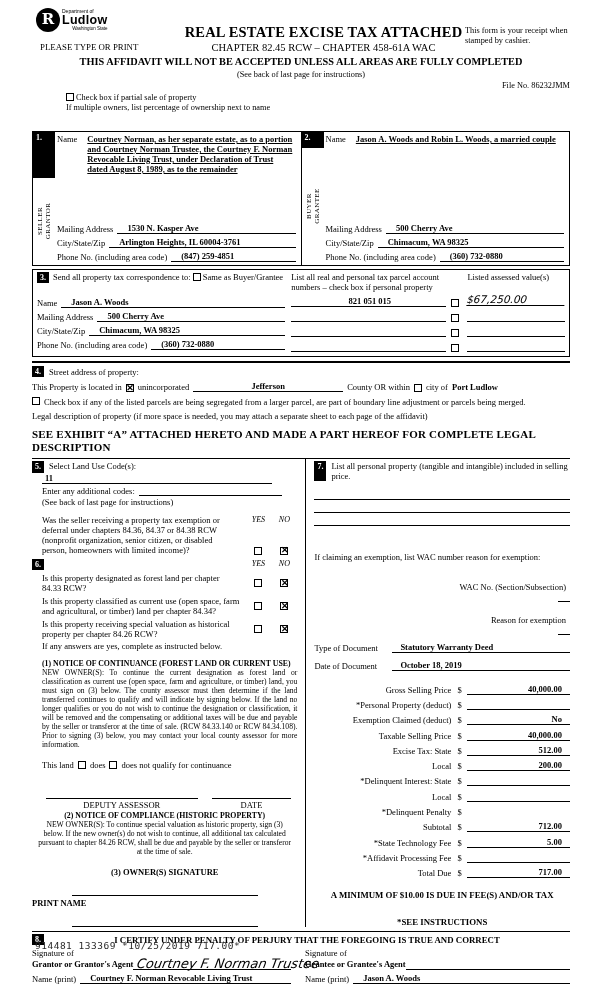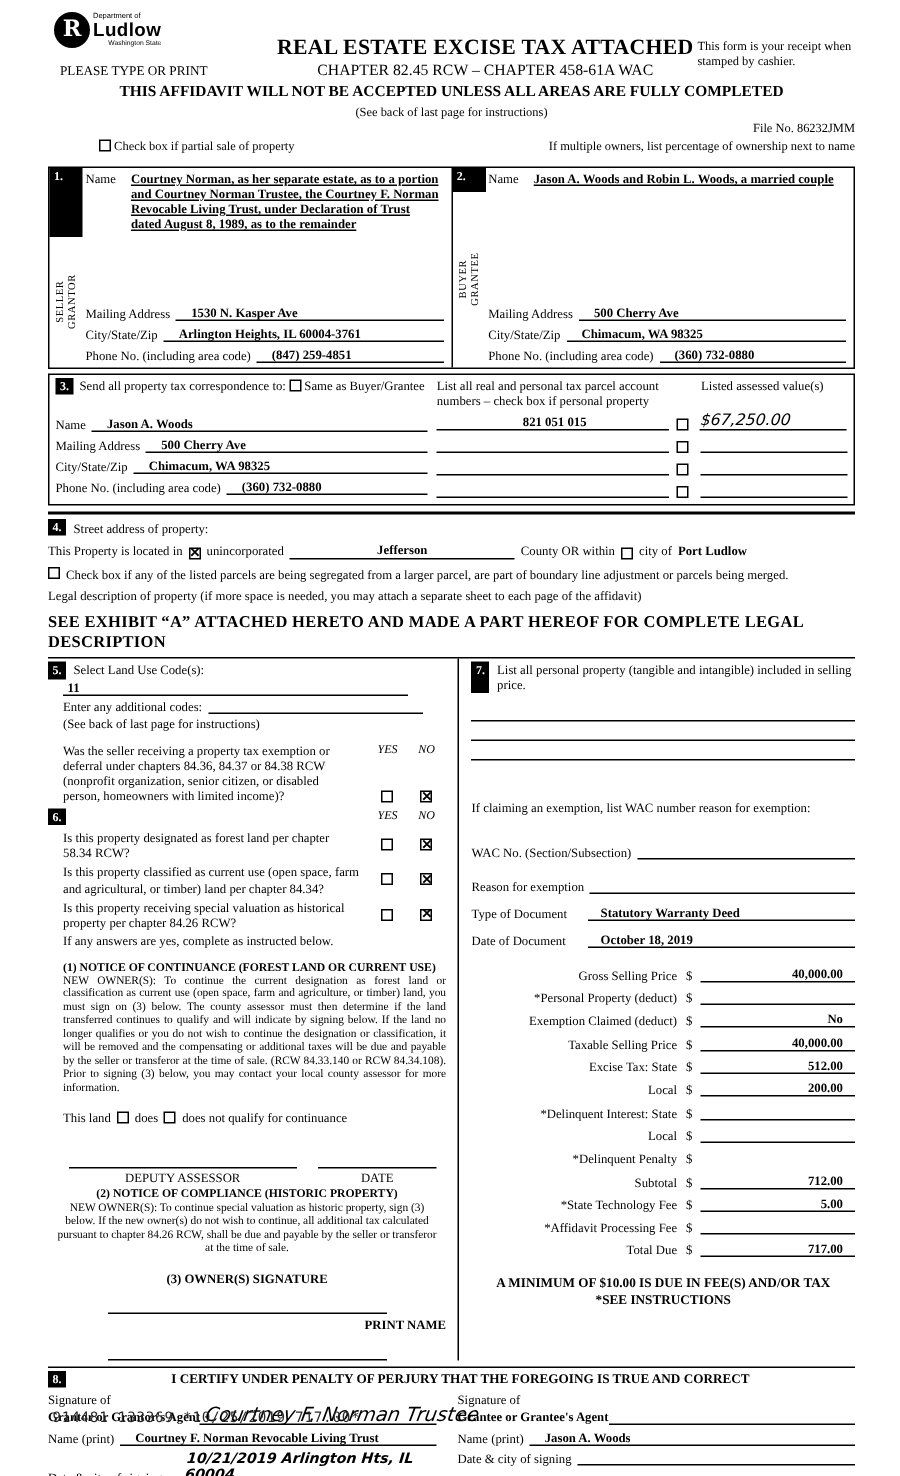--- a/index.html
+++ b/index.html
@@ -29,21 +29,21 @@
   .logo-rev { font-size:12.5px; font-weight:bold; font-family:"Liberation Sans", sans-serif; letter-spacing:0.3px; }
   .logo-state { font-size:4.5px; font-family:"Liberation Sans", sans-serif; text-align:right; }
   .type-print { margin:10px 0 0 8px; font-size:8.8px; }
   .hdr-center { flex:1; text-align:center; padding-top:16px; }
   .title { font-size:14.5px; font-weight:bold; letter-spacing:0.2px; }
   .subtitle { font-size:10.5px; margin-top:1px; }
   .receipt { width:105px; font-size:8.3px; padding-top:18px; }
   .warning { text-align:center; font-weight:bold; font-size:10.3px; margin-top:2px; }
   .see-back { text-align:center; font-size:8.3px; margin-top:1px; }
   .fileno { text-align:right; font-size:8.3px; margin-top:2px; }
-  .partial-row { display:flex; justify-content:space-between; margin:2px 0 8px 34px; font-size:8.3px; }
+  .partial-row { display:flex; justify-content:space-between; margin:2px 0 18px 34px; font-size:8.3px;flex-direction:column; }
 
   
   .box12 { border:1.5px solid #000; display:flex; }
   .party { flex:1; display:flex; }
   .party + .party { border-left:1.5px solid #000; }
   .party-side { width:22px; flex:none; display:flex; flex-direction:column; align-items:stretch; }
   .party-side .numbox { text-align:left; }
   .vwrap { flex:1; display:flex; align-items:center; justify-content:center; }
   .vtext { transform:rotate(-90deg); font-size:7px; line-height:1.15; text-align:center;
     letter-spacing:0.4px; white-space:nowrap; }
@@ -100,26 +100,26 @@
   .yn-box { width:26px; text-align:center; }
   .notice { margin:8px 0 0 10px; font-size:7.6px; text-align:justify; }
   .notice-title { font-weight:bold; font-size:7.8px; }
   .landq { display:flex; gap:4px; align-items:center; margin:10px 0 0 10px; }
   .sig2 { display:flex; margin-top:28px; padding:0 6px 0 14px; gap:14px; }
   .sig2-long { flex:1.9; border-top:1px solid #000; text-align:center; padding-top:1px; }
   .sig2-short { flex:1; border-top:1px solid #000; text-align:center; padding-top:1px; }
   .notice2 { margin-top:1px; text-align:center; font-size:7.6px; padding:0 4px; }
   .owners-sig { text-align:center; font-weight:bold; margin-top:10px; }
   .cline { margin:18px auto 0 auto; width:70%; border-bottom:1px solid #000; }
-  .printname { text-align:right; font-weight:bold; margin-top:2px; }
+  .printname { text-align:left; font-weight:bold; margin-top:2px; }
 
   
   .s7-head { display:flex; gap:5px; }
   .blank-line { border-bottom:1px solid #000; height:13px; }
-  .wac-row { display:flex; align-items:flex-end; margin-top:9px; }
+  .wac-row { display:flex; align-items:flex-end; margin-top:9px;flex-direction:column; }
   .doc-row { display:flex; align-items:flex-end; margin-top:7px; }
   .doc-label { width:78px; flex:none; }
   .doc-line { flex:1; border-bottom:1px solid #000; font-weight:bold; padding-left:8px; }
 
   .fees { margin-top:8px; }
   .fee-row { display:flex; align-items:flex-end; height:15.3px; }
   .fee-label { width:143px; flex:none; text-align:right; padding-right:6px; }
   .fee-dollar { width:10px; flex:none; }
   .fee-line { flex:1; border-bottom:1px solid #000; text-align:right; font-weight:bold; padding-right:8px; }
   .fee-line.no-line { border-bottom:none; }
@@ -352,21 +352,21 @@
           </div>
       </div>
 
       <div class="s6-headrow">
         <span class="numbox">6.</span>
         <span style="flex:1"></span>
         <span class="yn-box yn-head">YES</span>
         <span class="yn-box yn-head">NO</span>
       </div>
       <div class="q-row">
-        <span class="q-text">Is this property designated as forest land per chapter 58.34 RCW?</span>
+        <span class="q-text">Is this property designated as forest land per chapter 84.33 RCW?</span>
         <span class="yn-box"><span class="cb"></span></span>
         <span class="yn-box"><span class="cb checked"></span></span>
       </div>
       <div class="q-row">
         <span class="q-text">Is this property classified as current use (open space, farm and agricultural, or timber) land per chapter 84.34?</span>
         <span class="yn-box"><span class="cb"></span></span>
         <span class="yn-box"><span class="cb checked"></span></span>
       </div>
       <div class="q-row">
         <span class="q-text">Is this property receiving special valuation as historical property per chapter 84.26 RCW?</span>
@@ -494,21 +494,21 @@
             <span class="fee-line"></span>
           </div>
         <div class="fee-row">
             <span class="fee-label">Total Due</span>
             <span class="fee-dollar">$</span>
             <span class="fee-line">717.00</span>
           </div>
       </div>
 
       <div class="min-note">A MINIMUM OF $10.00 IS DUE IN FEE(S) AND/OR TAX</div>
-      <div class="min-note" style="margin-top:0;">*SEE INSTRUCTIONS</div>
+      <div class="min-note" style="margin-top:16px;">*SEE INSTRUCTIONS</div>
     </div>
   </div>
 
   <div class="s8">
     <div class="s8-head">
       <span class="numbox">8.</span>
       <span class="s8-cert">I CERTIFY UNDER PENALTY OF PERJURY THAT THE FOREGOING IS TRUE AND CORRECT</span>
     </div>
     <div class="s8-body">
       <div class="s8-half">

